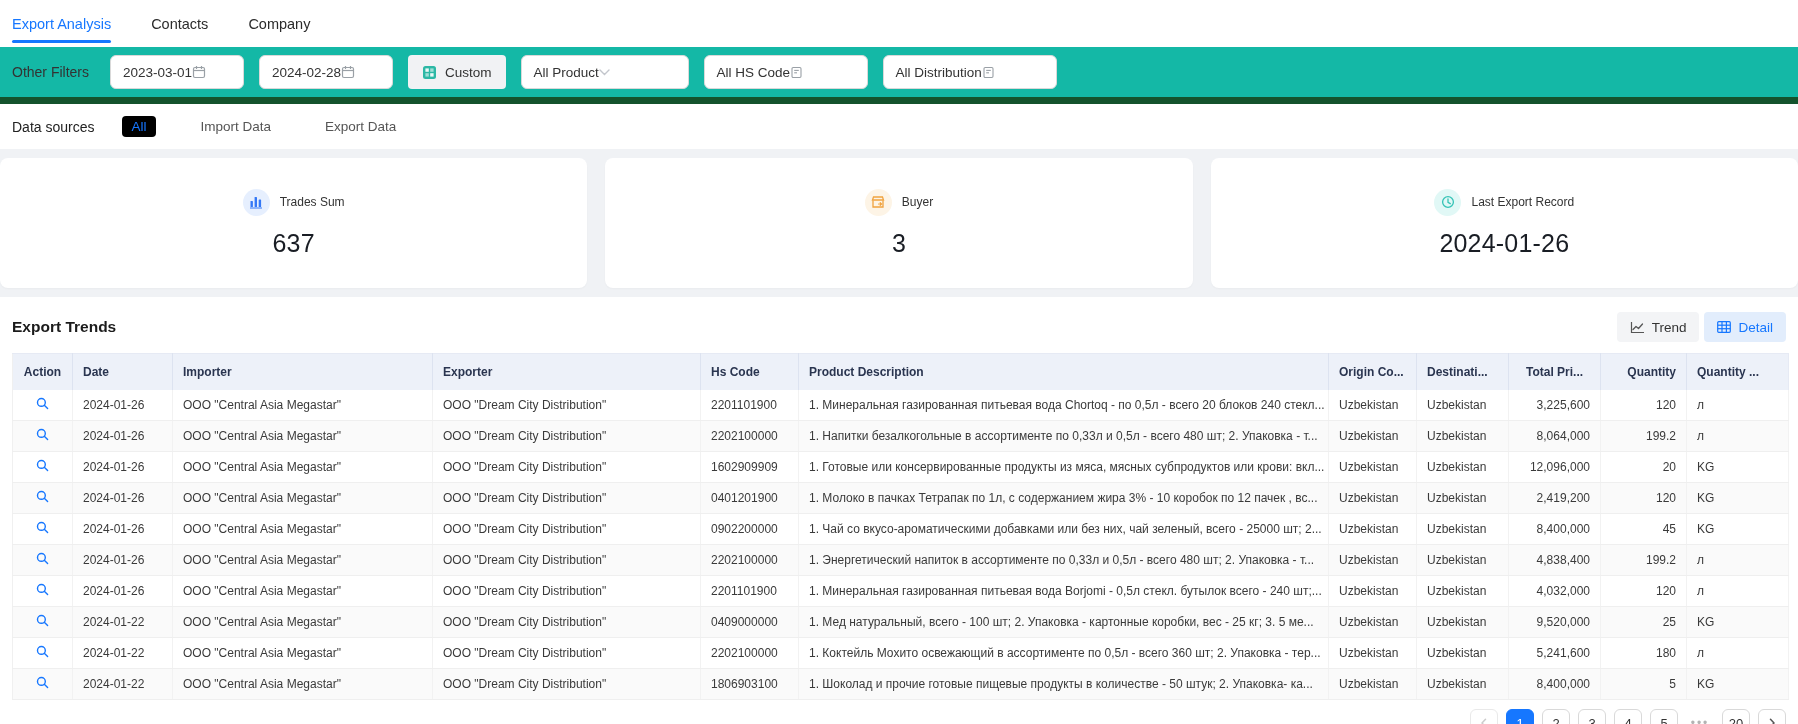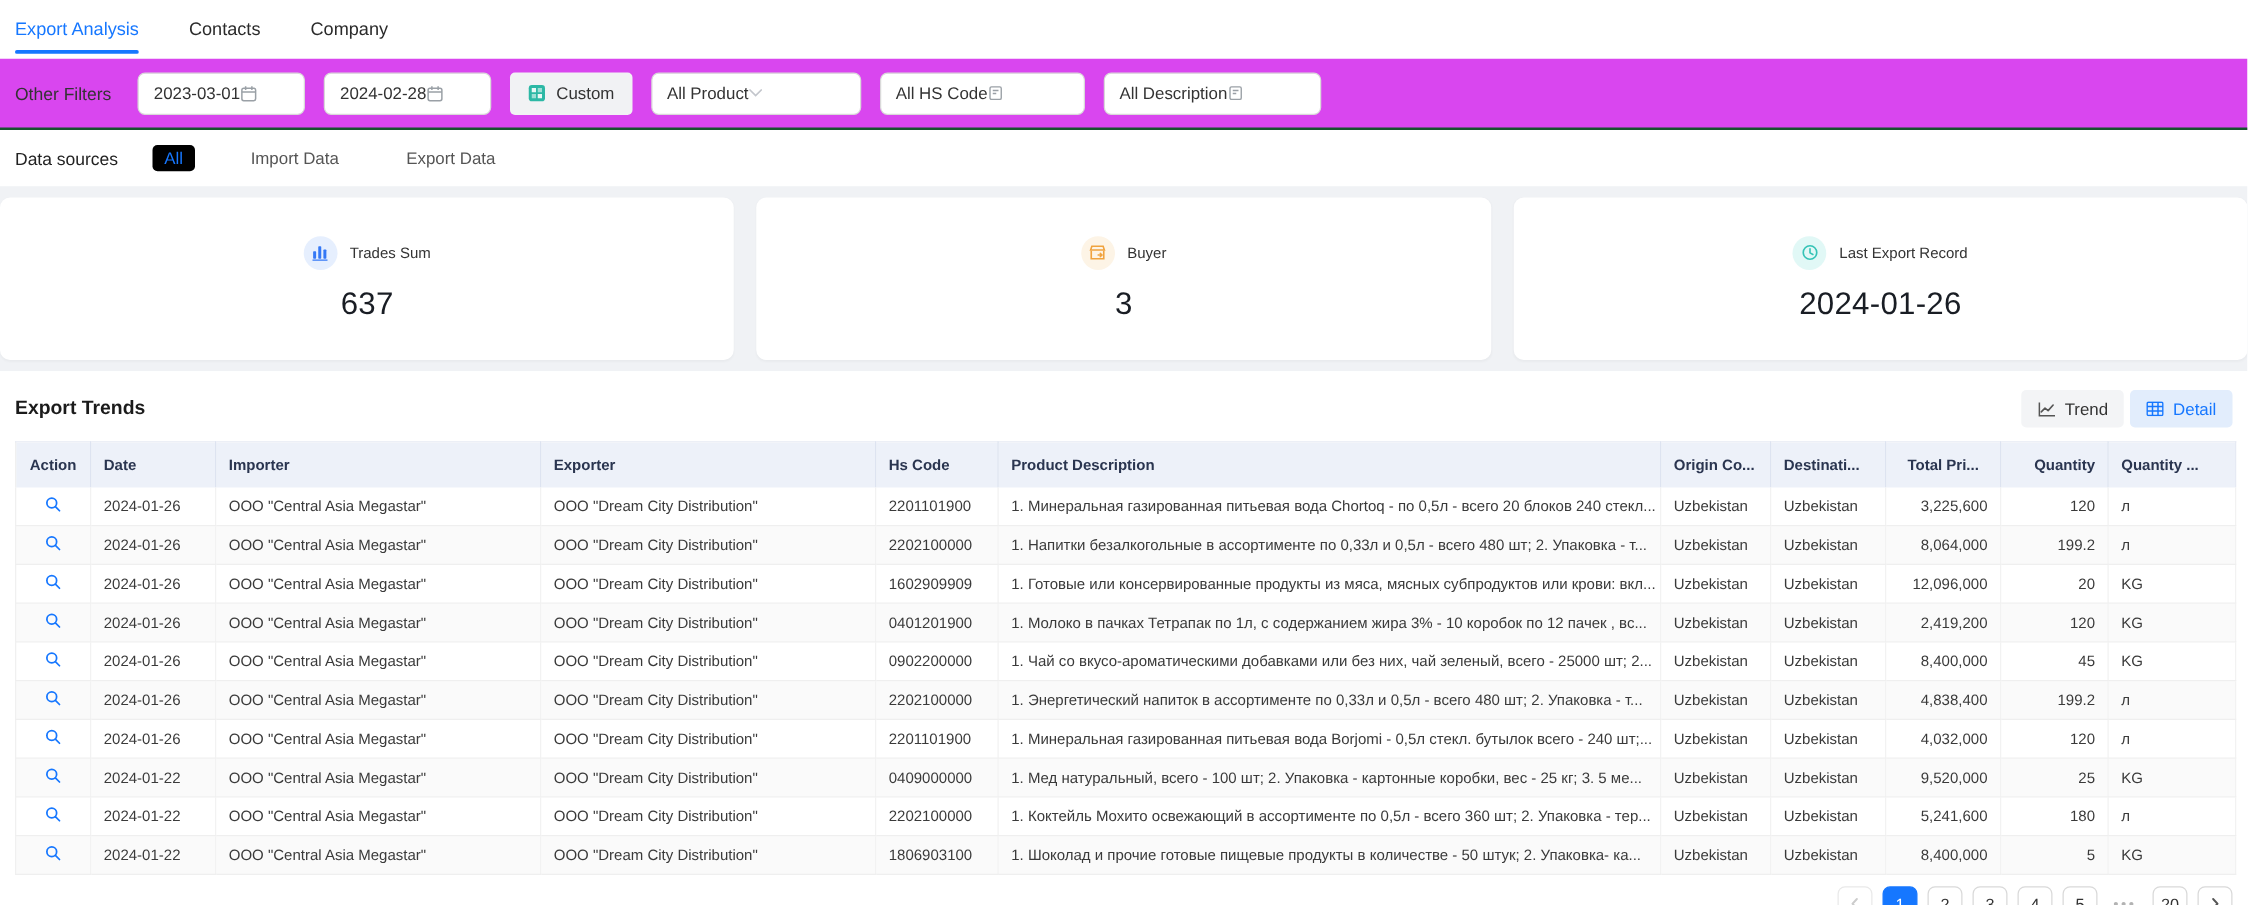--- a/index.html
+++ b/index.html
@@ -9,21 +9,21 @@
   
   .tabbar { display:flex; gap:40px; padding:0 12px; height:47px; align-items:center; background:#fff; }
   .tab { font-size:14.5px; color:#2b2b2b; cursor:pointer; position:relative; height:100%;
     display:flex; align-items:center; }
   .tab.active { color:#1677ff; }
   .tab.active::after { content:""; position:absolute; left:0; right:0; bottom:4px; height:3px;
     background:#1677ff; border-radius:2px; }
 
   
   .filter-row { height:57px; display:flex; align-items:center; padding:0 12px;
-    border-bottom:2px solid #14532d; gap:15px; background:#d946ef; }
+    border-bottom:7px solid #14532d; gap:15px; background:#14b8a6; }
   .filter-label { font-size:14px; color:#333; margin-right:6px; }
   .ctrl { height:34px; border:1px solid #d9d9d9; border-radius:6px; background:#fff;
     display:flex; align-items:center; padding:0 12px;
     font-size:13.5px; color:#333; cursor:pointer; }
   .ctrl.date { width:134px; }
   .ctrl.sel-product { width:168px; }
   .ctrl.sel-hs { width:164px; }
   .ctrl.sel-dest { width:174px; }
   .custom-btn { height:34px; background:#f1f2f4; border-radius:4px; display:flex;
     align-items:center; gap:8px; padding:0 14px; font-size:13.5px; color:#333; cursor:pointer; }
@@ -146,21 +146,21 @@
     <span class="icn">
       <svg width="13" height="13" viewBox="0 0 13 13">
           <rect x="2" y="1.5" width="9" height="10" rx="1.2" fill="none" stroke="#9aa0a6" stroke-width="1.1"></rect>
           <line x1="4.2" y1="4.4" x2="8.8" y2="4.4" stroke="#9aa0a6" stroke-width="1.1"></line>
           <line x1="4.2" y1="6.8" x2="7" y2="6.8" stroke="#9aa0a6" stroke-width="1.1"></line>
         </svg>
     </span>
   </div>
 
   <div class="ctrl sel-dest">
-    <span>All Description</span>
+    <span>All Distribution</span>
     <span class="icn">
       <svg width="13" height="13" viewBox="0 0 13 13">
           <rect x="2" y="1.5" width="9" height="10" rx="1.2" fill="none" stroke="#9aa0a6" stroke-width="1.1"></rect>
           <line x1="4.2" y1="4.4" x2="8.8" y2="4.4" stroke="#9aa0a6" stroke-width="1.1"></line>
           <line x1="4.2" y1="6.8" x2="7" y2="6.8" stroke="#9aa0a6" stroke-width="1.1"></line>
         </svg>
     </span>
   </div>
 </div>
 

